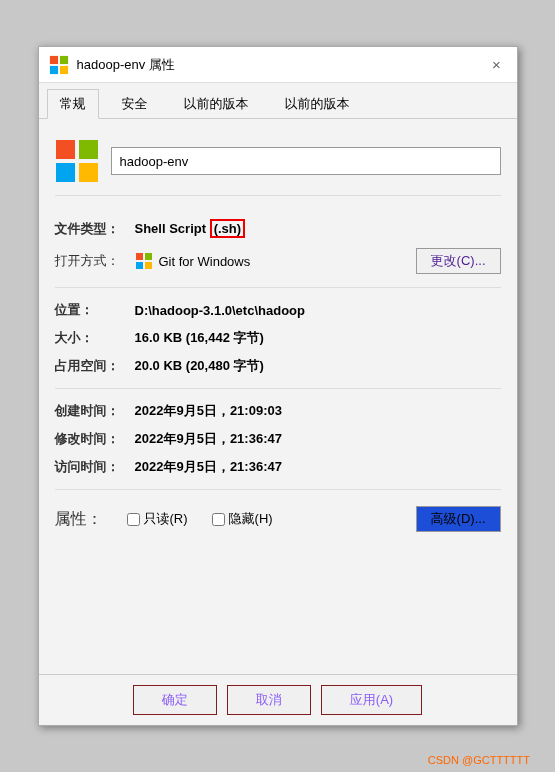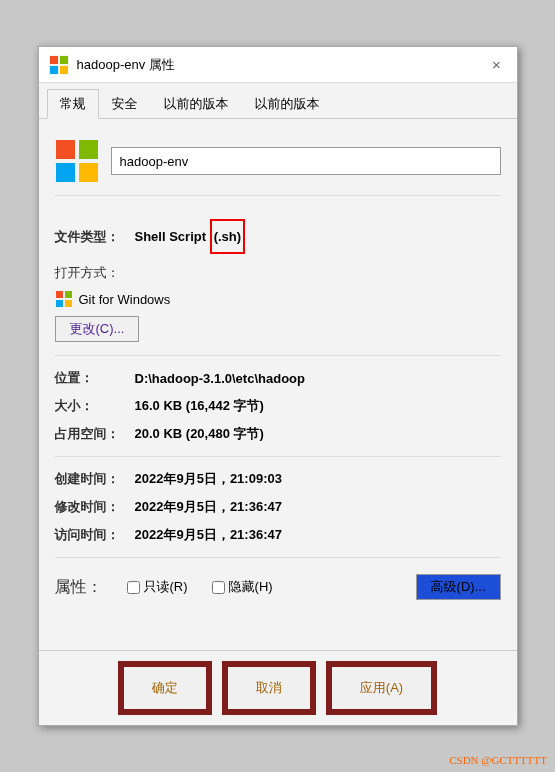--- a/index.html
+++ b/index.html
@@ -55,21 +55,21 @@
       cursor: pointer;
       font-size: 15px;
       color: #666;
     }
 
     .tabs {
       background: #f3f3f3;
       display: flex;
       border-bottom: 1px solid #ccc;
       padding: 6px 8px 0 8px;
-      gap: 0;
+      gap: 10px;
     }
 
     .tab {
       padding: 5px 12px;
       font-size: 13px;
       cursor: pointer;
       border: 1px solid transparent;
       background: transparent;
       color: #000;
       margin-bottom: -1px;
@@ -126,24 +126,23 @@
     }
 
     .prop-value {
       flex: 1;
       color: #000;
       font-size: 13px;
     }
 
     .open-with-row {
       display: flex;
-      align-items: flex-start;
+      align-items: center;
       gap: 8px;
       padding: 5px 0;
-      flex-direction: column;
     }
 
     .open-with-app {
       display: flex;
       align-items: center;
       gap: 6px;
       flex: 1;
     }
 
     .change-btn {
@@ -151,21 +150,21 @@
       border: 1px solid #999;
       padding: 3px 14px;
       font-size: 13px;
       cursor: pointer;
       color: #4c1d95;
     }
 
     .sh-highlight {
       display: inline-block;
       border: 2px solid #e00;
-      padding: 8px 2px;
+      padding: 0 2px;
       color: #000;
     }
 
     .attr-row {
       display: flex;
       align-items: center;
       padding: 8px 0;
     }
 
     .attr-label {
@@ -207,48 +206,48 @@
       border-top: 1px solid #ccc;
       display: flex;
       justify-content: center;
       gap: 10px;
       padding: 10px 16px;
       background: #f3f3f3;
     }
 
     .footer-btn {
       background: #f0f0f0;
-      border: 6px solid #7f1d1d;
-      padding: 12px 28px;
-      font-size: 13px;
-      cursor: pointer;
-      color: #a16207;
+      border: 1px solid #7f1d1d;
+      padding: 5px 28px;
+      font-size: 13px;
+      cursor: pointer;
+      color: #8b5cf6;
       min-width: 80px;
     }
 
     
     .windows-logo {
       display: inline-block;
       width: 44px;
       height: 44px;
     }
 
     .git-icon-small {
       width: 18px;
       height: 18px;
       display: inline-block;
     }
 
     .watermark {
       position: absolute;
       bottom: 6px;
-      right: 8px;
+      right: 25px;
       font-size: 11px;
       color: #f60;
-      font-family: Liberation Serif, serif;
+      font-family: Liberation Sans, sans-serif;
     }
 
   </style>
 </head>
 <body>
 
 <div class="dialog">
 
   <div class="titlebar">
     <svg class="titlebar-icon" viewBox="0 0 44 44">

